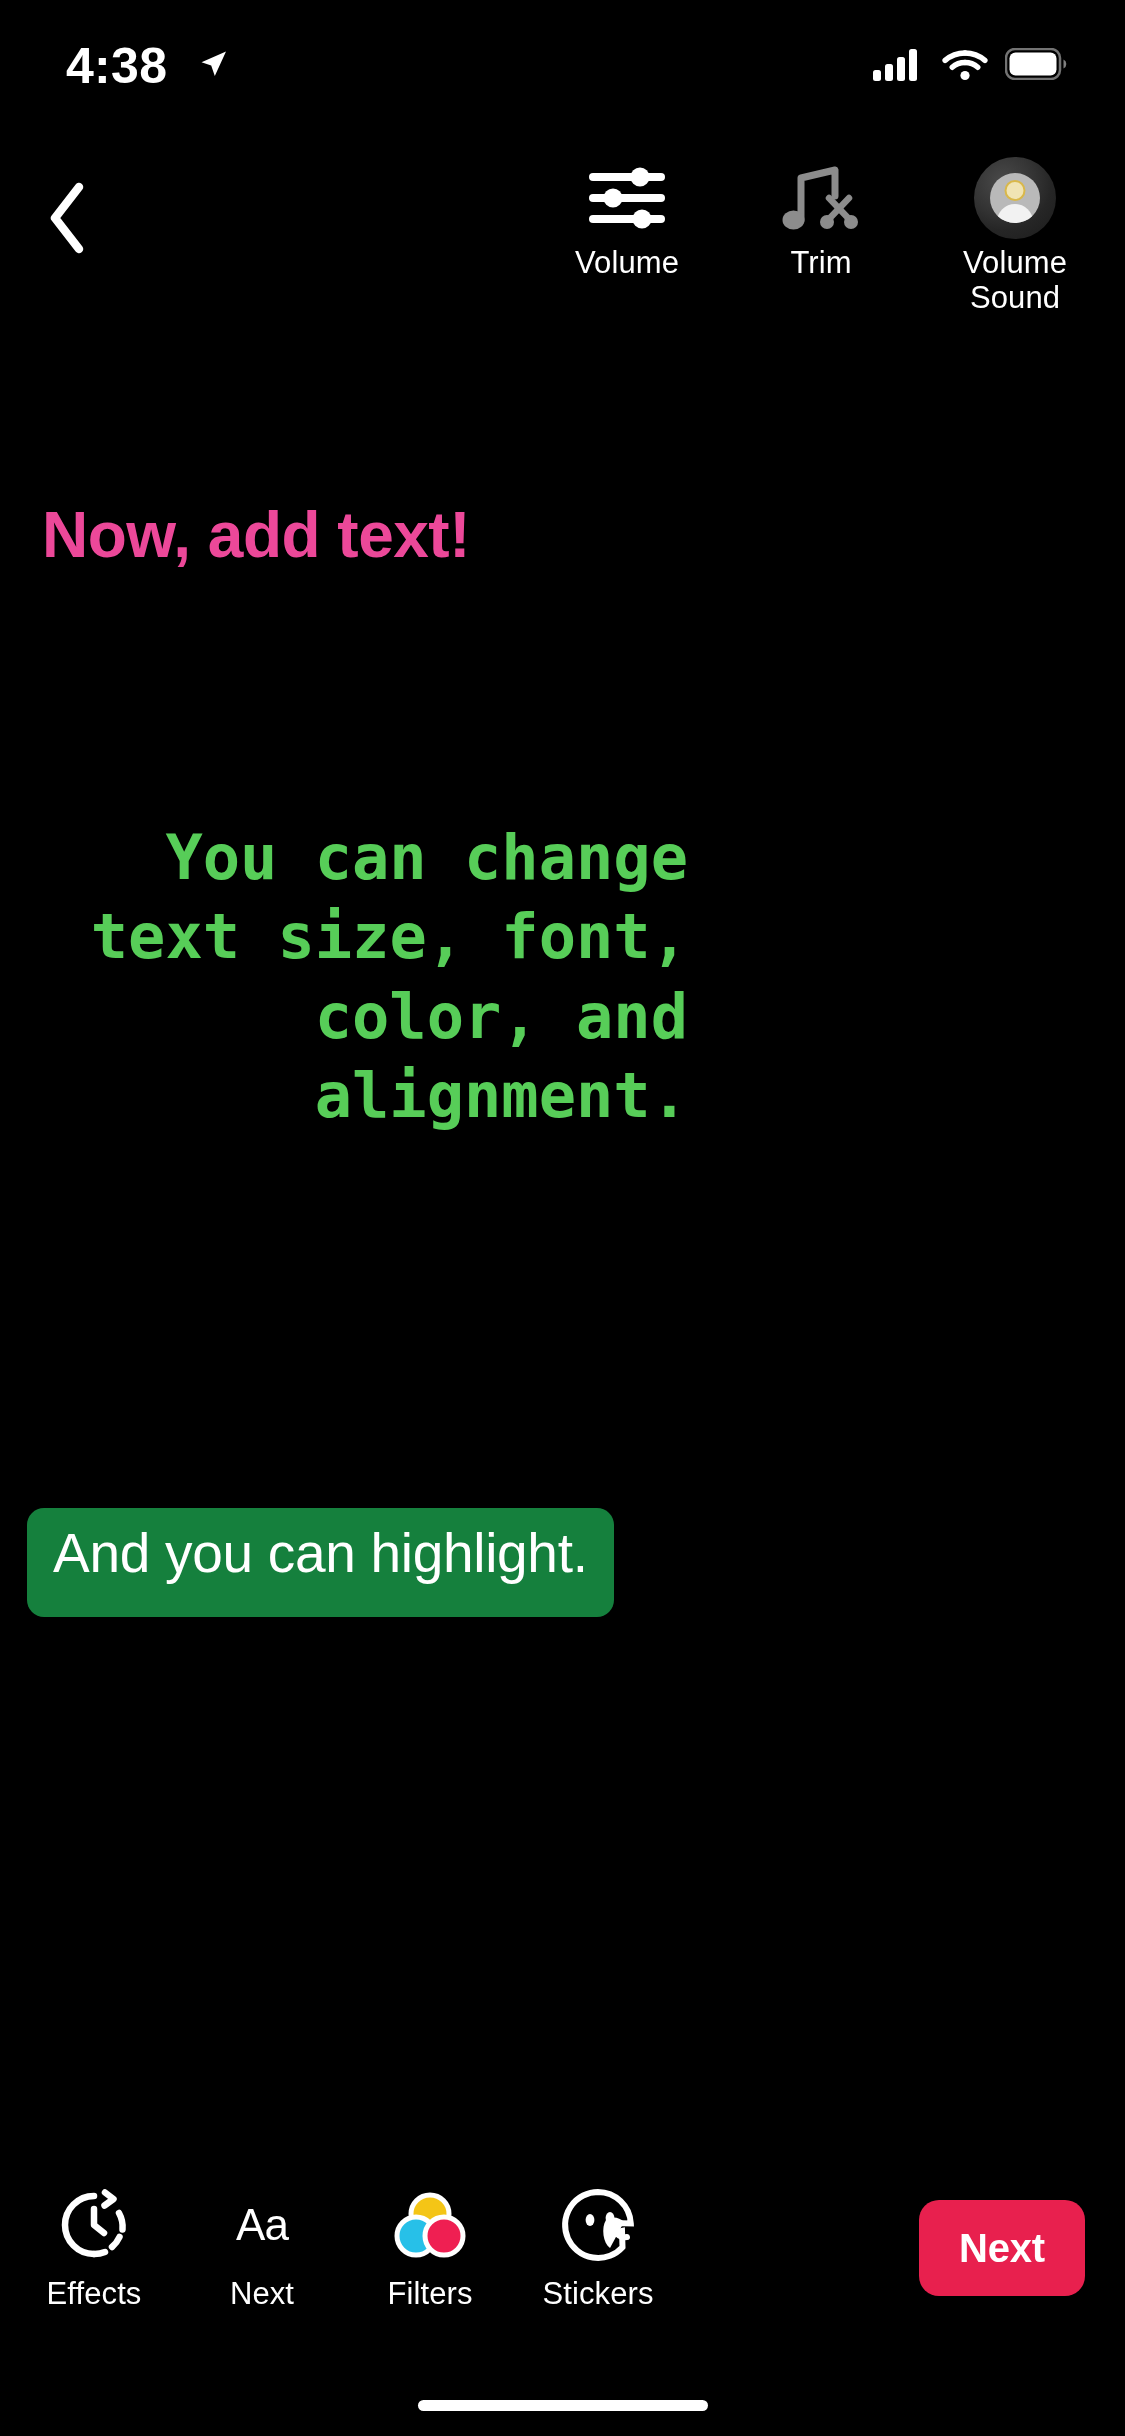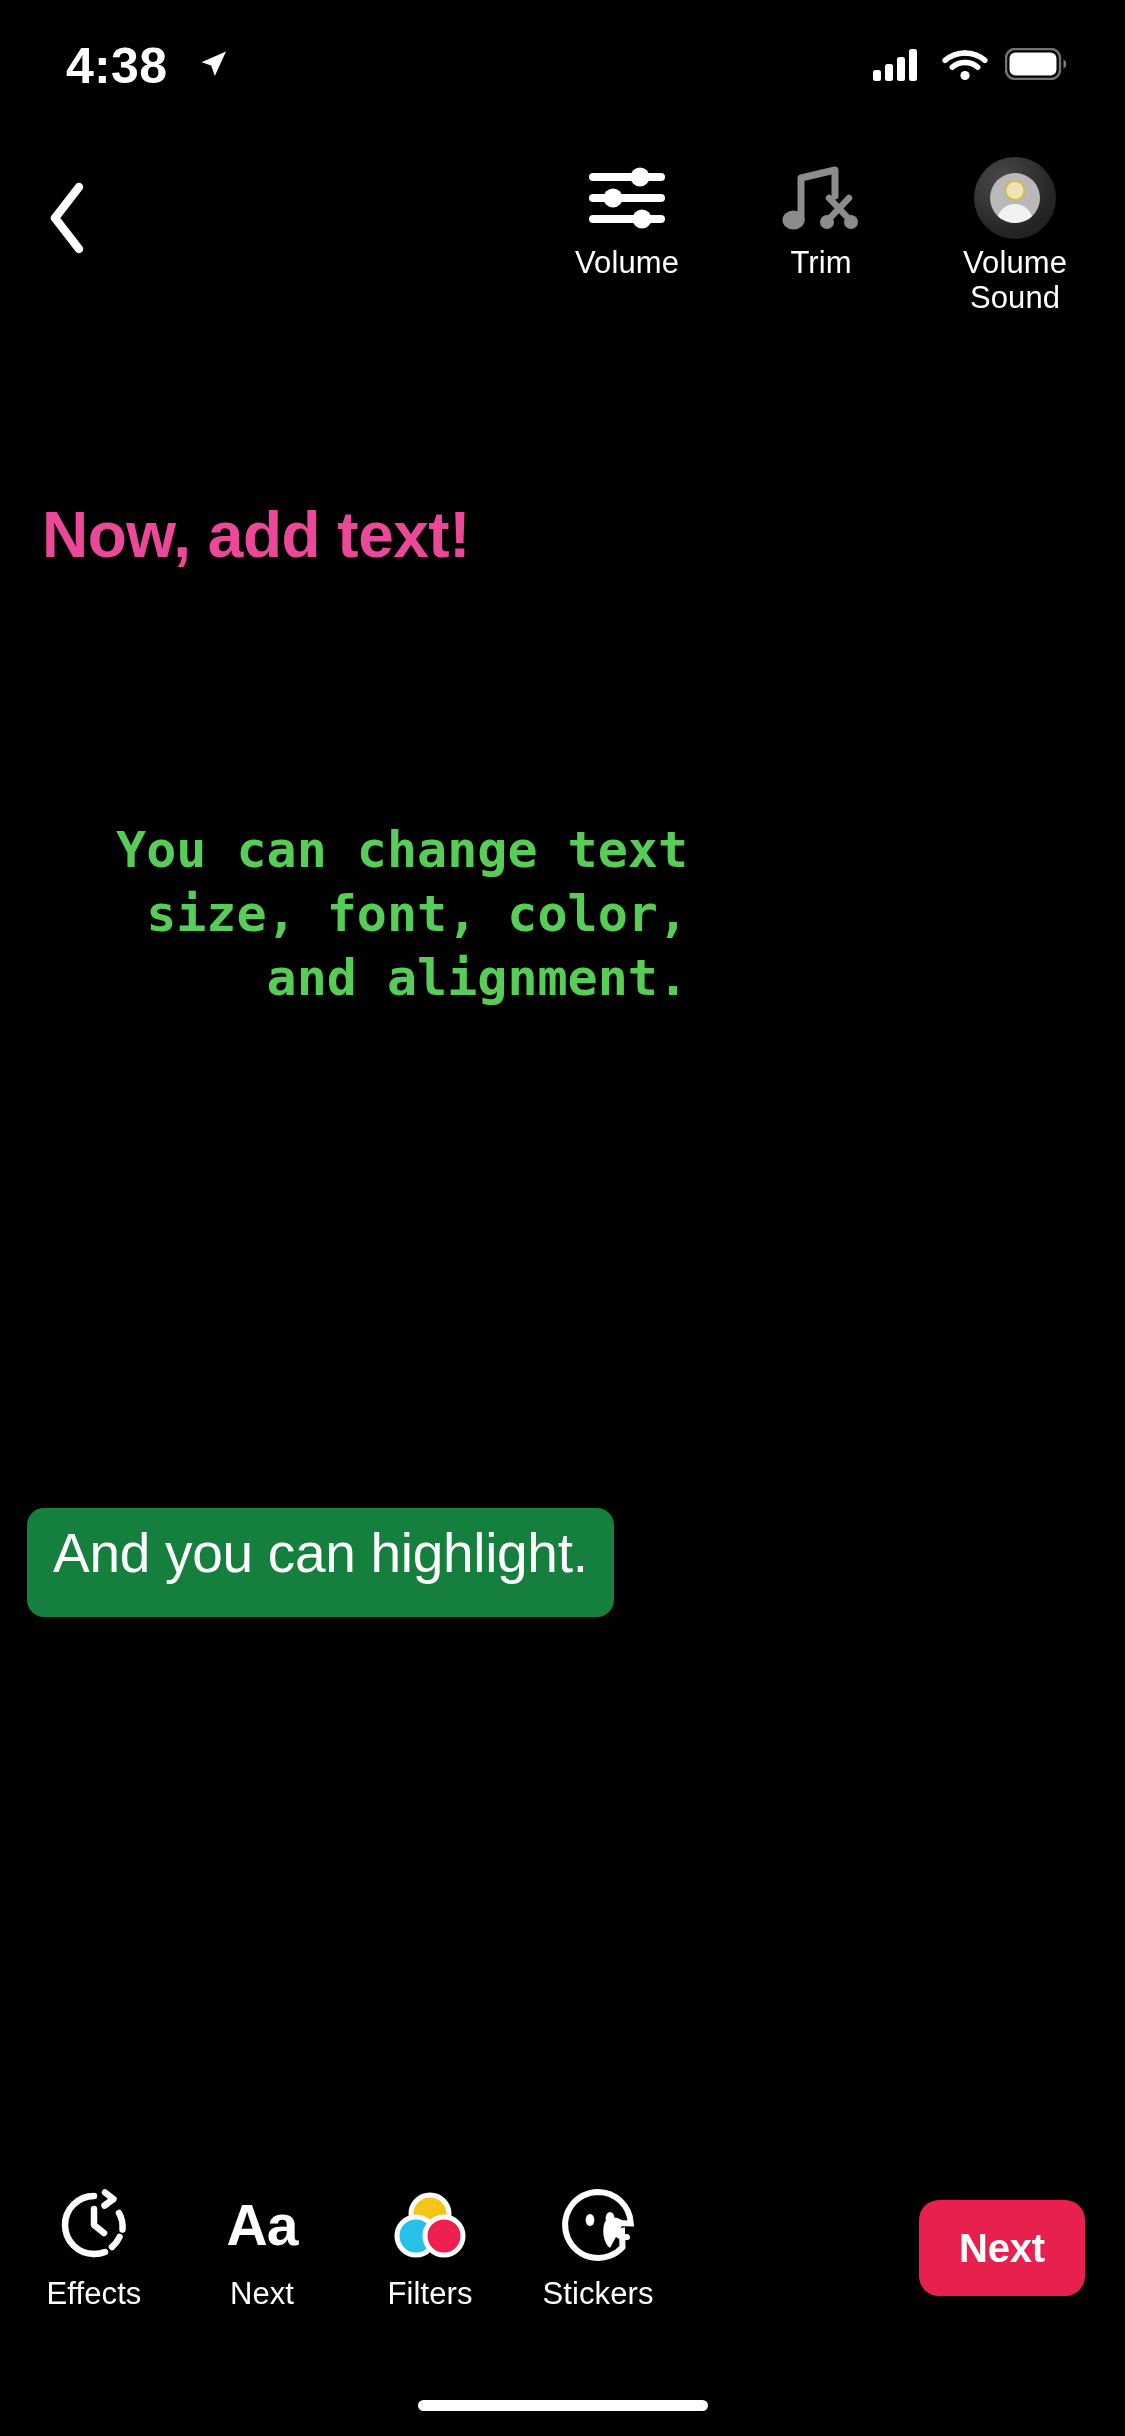--- a/index.html
+++ b/index.html
@@ -139,21 +139,21 @@
   }
 
   .green-block {
     position: absolute;
     left: 60px;
     top: 818px;
     width: 628px;
     text-align: right;
     font-family: "DejaVu Sans Mono", "Liberation Mono", monospace;
     font-weight: 700;
-    font-size: 50px;
+    font-size: 62px;
     line-height: 1.28;
     color: #57cd58;
     letter-spacing: 0px;
     cursor: pointer;
     white-space: pre-wrap;
   }
 
   .highlight-box {
     position: absolute;
     left: 27px;
@@ -232,22 +232,22 @@
     left: 50%;
     transform: translateX(-50%);
     bottom: 25px;
     width: 290px;
     height: 11px;
     border-radius: 6px;
     background: #fff;
   }
 
   .aa-ico {
-    font-size: 57px;
-    font-weight: 700;
+    font-size: 44px;
+    font-weight: 400;
     color: #fff;
     line-height: 1;
     letter-spacing: -1px;
     font-family: "Liberation Sans", sans-serif;
     text-align: right;
   }
 </style>
 </head>
 <body>
 

